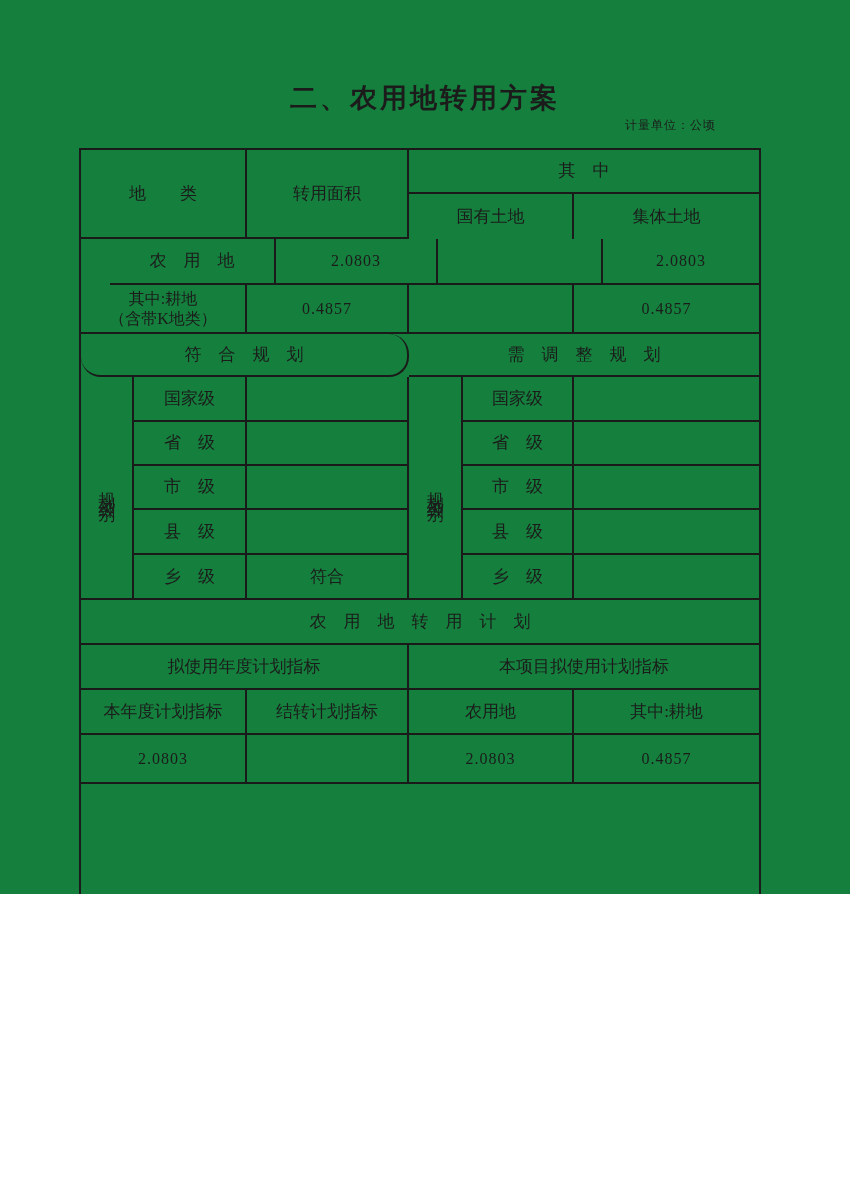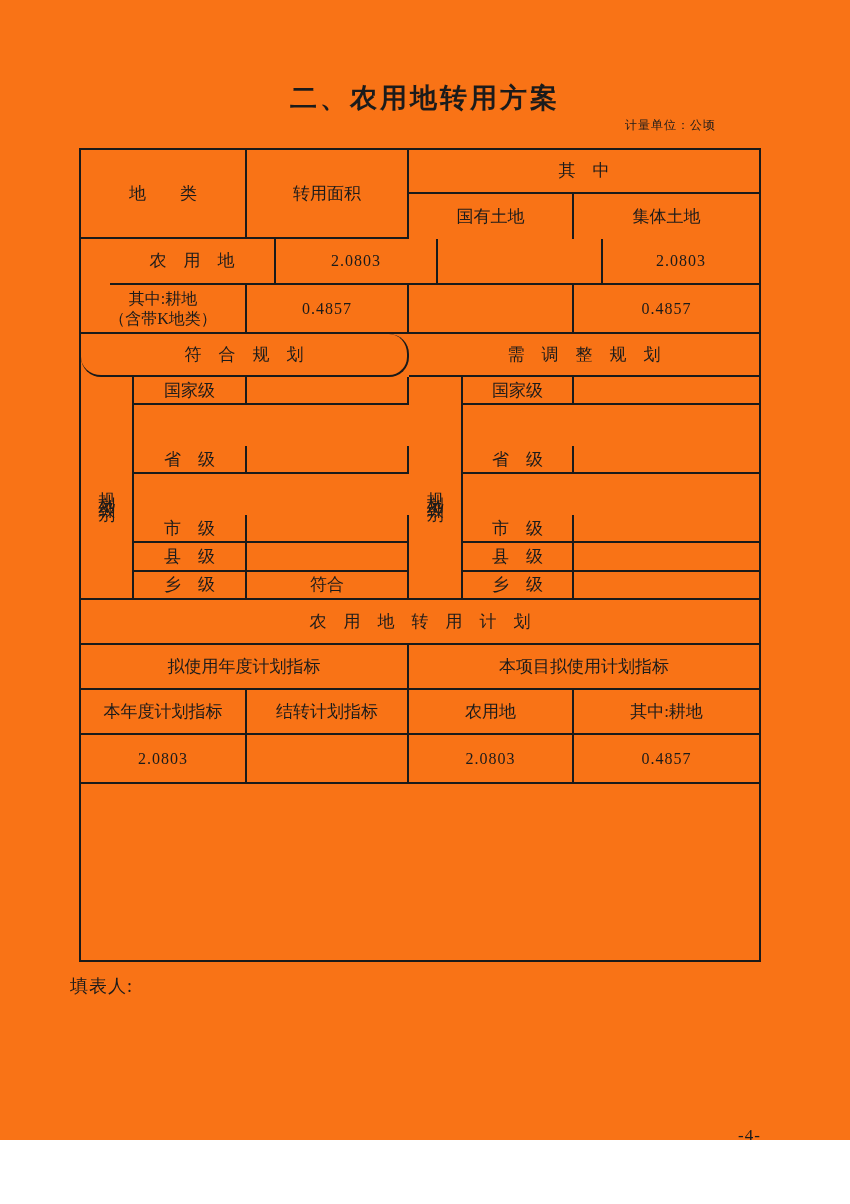--- a/index.html
+++ b/index.html
@@ -3,21 +3,21 @@
 <meta charset="utf-8">
 <style>
   html,body{margin:0;padding:0;}
   body{
     width:850px;height:1204px;
     background:#ffffff;
     font-family:"Liberation Serif","DejaVu Serif",serif;
     color:#1b1b1b;
     -webkit-font-smoothing:antialiased;
   }
-  .page{position:relative;width:850px;height:1140px;background:#f97316;overflow:hidden;}
+  .page{position:relative;width:850px;height:894px;background:#15803d;overflow:hidden;}
 
   .doc-title{
     position:absolute;top:80px;left:0;width:100%;
     text-align:center;font-size:27px;font-weight:bold;letter-spacing:3px;
   }
   .unit-note{
     position:absolute;top:117px;right:134px;
     font-size:12px;letter-spacing:1px;
   }
 
@@ -45,21 +45,21 @@
   .w1{width:166px;}  
   .w2{width:162px;}  
   .w3{width:165px;}  
   .fx{flex:1;}
 
   .h-header{height:89px;}
   .h-sub1{height:44px;}
   .h46{height:46px;padding-left:29px;}
   .h49{height:49px;}
   .h45{height:45px;}
-  .h44{height:44px;margin-top:41px;}
+  .h44{height:44px;}
   .h43{height:43px;}
   .hblock{height:223px;}
 
   .vw1{width:53px;}   
   .vw2{width:54px;}   
   .lw1{width:113px;}  
   .lw2{width:111px;}  
   .inner-left{width:275px;}
 
   .vertical-text{

